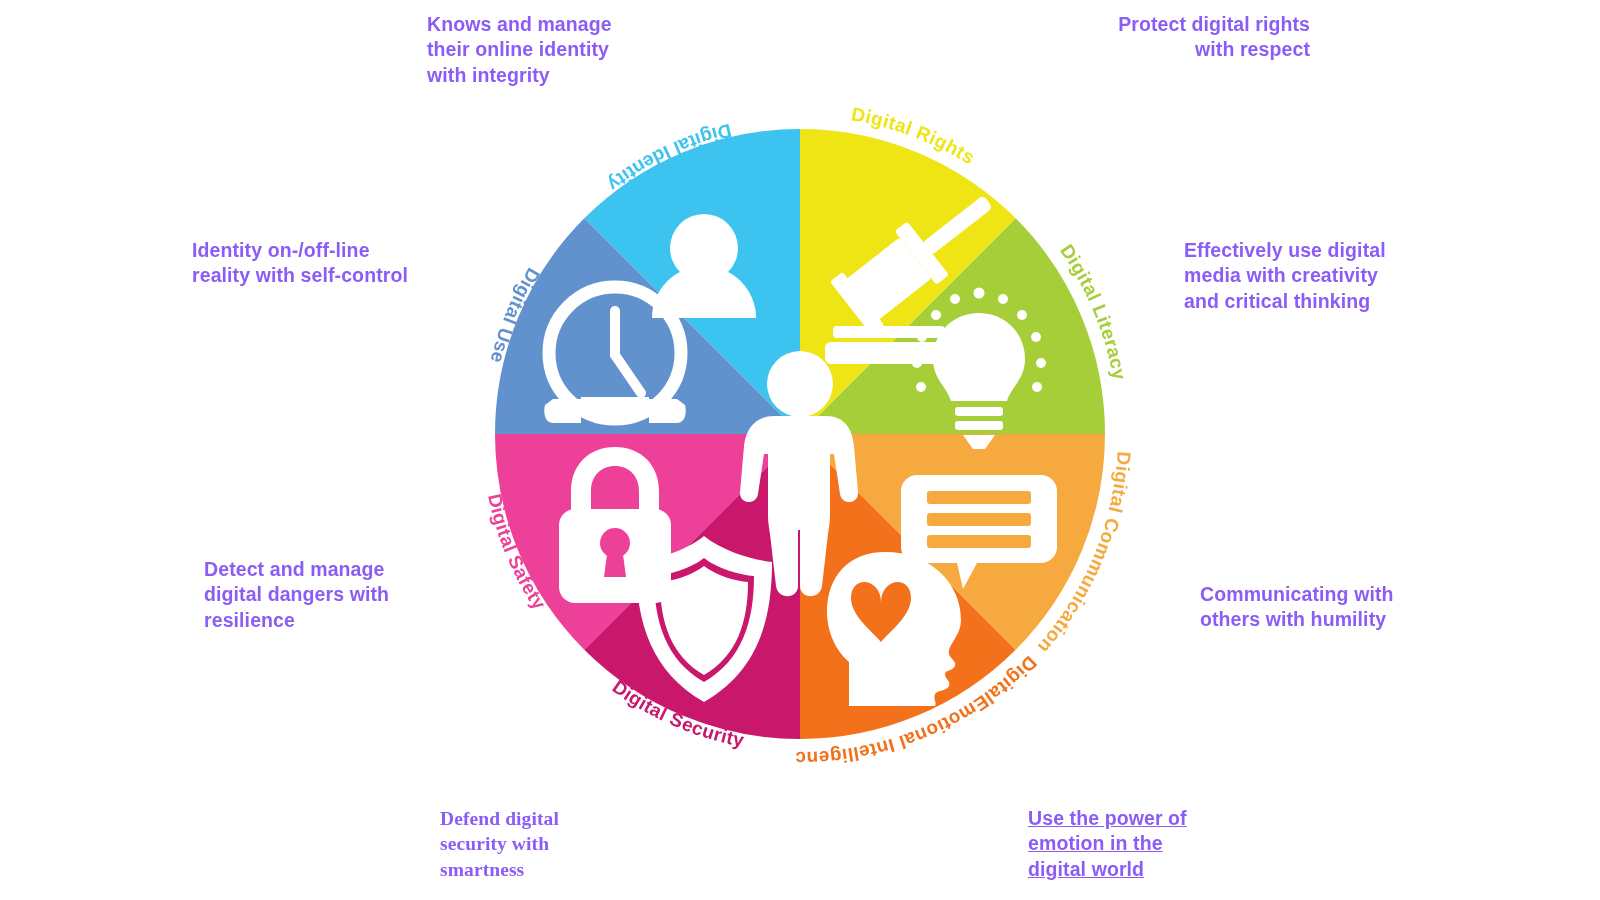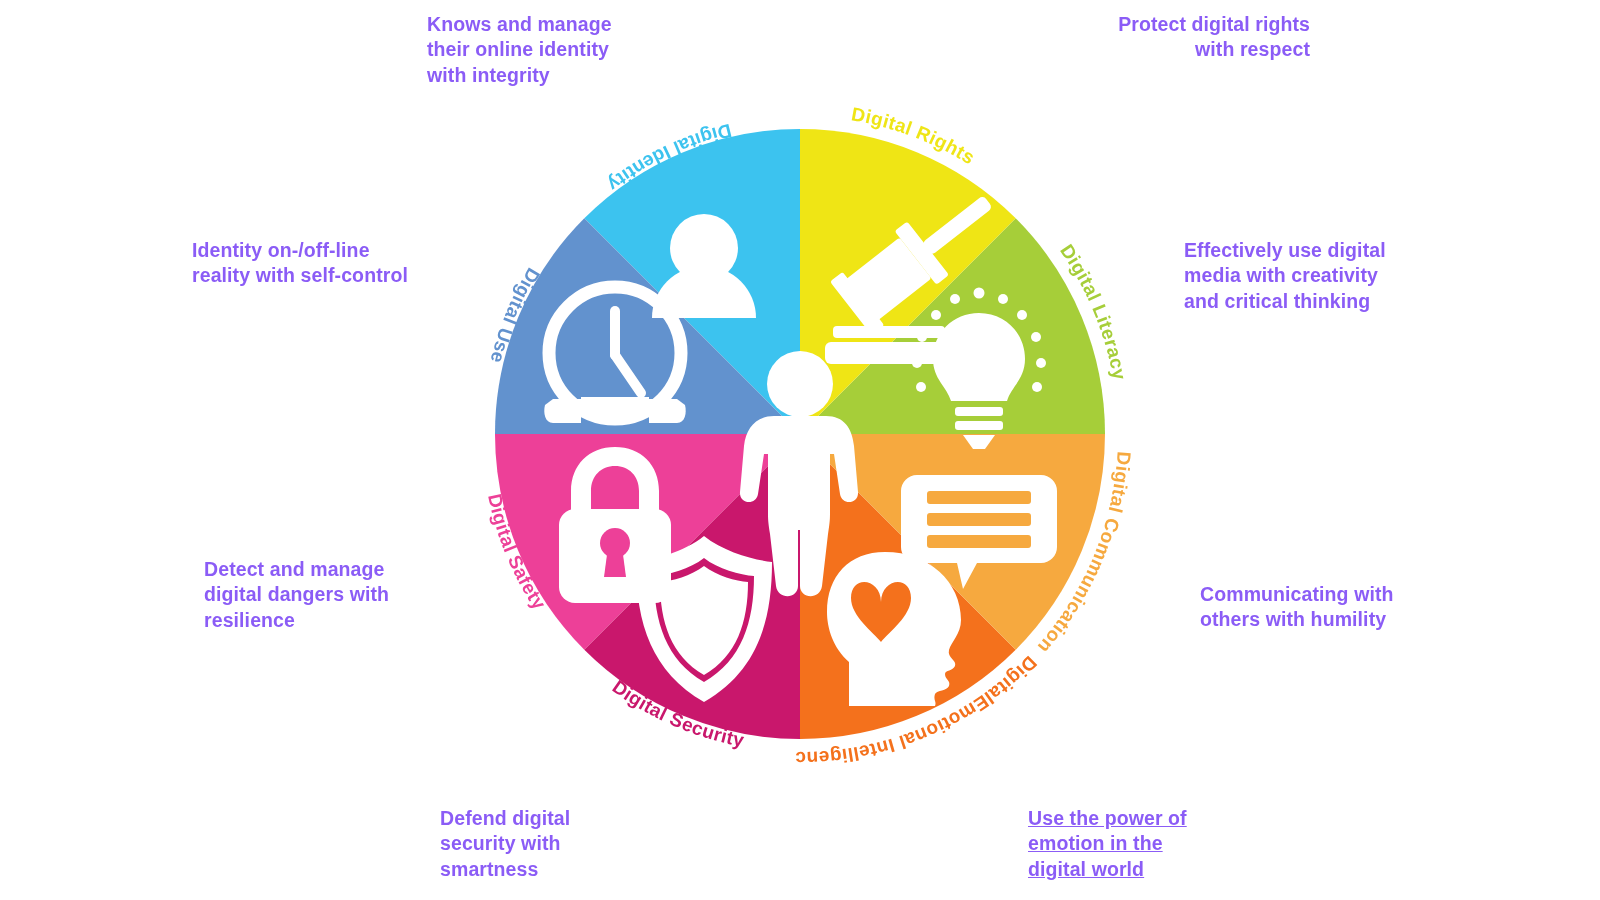--- a/index.html
+++ b/index.html
@@ -17,21 +17,21 @@
     font-size:19.5px;
     line-height:1.30;
     letter-spacing:0.1px;
     white-space:pre-line;
   }
   .cap-identity      {left:427px; top:12px;  width:260px; text-align:left;}
   .cap-rights        {left:1030px;top:12px;  width:280px; text-align:right;}
   .cap-literacy      {left:1172px;top:238px; width:270px; text-align:left;margin-left:12px;}
   .cap-communication {left:1200px;top:557px; width:280px; text-align:left;margin-top:25px;}
   .cap-emotional     {left:1028px;top:806px; width:250px; text-align:left;text-decoration:underline;}
-  .cap-security      {left:440px; top:806px; width:250px; text-align:left;}
+  .cap-security      {left:440px; top:806px; width:250px; text-align:left;font-family:Liberation Serif, serif;}
   .cap-safety        {left:204px; top:557px; width:250px; text-align:left;}
   .cap-use           {left:192px; top:238px; width:260px; text-align:left;}
 
   
   #wheel-wrap{
     position:absolute;
     left:455px; top:89px;
     width:690px; height:690px;
   }
   #wheel-svg{display:block;width:690px;height:690px;overflow:visible;}

